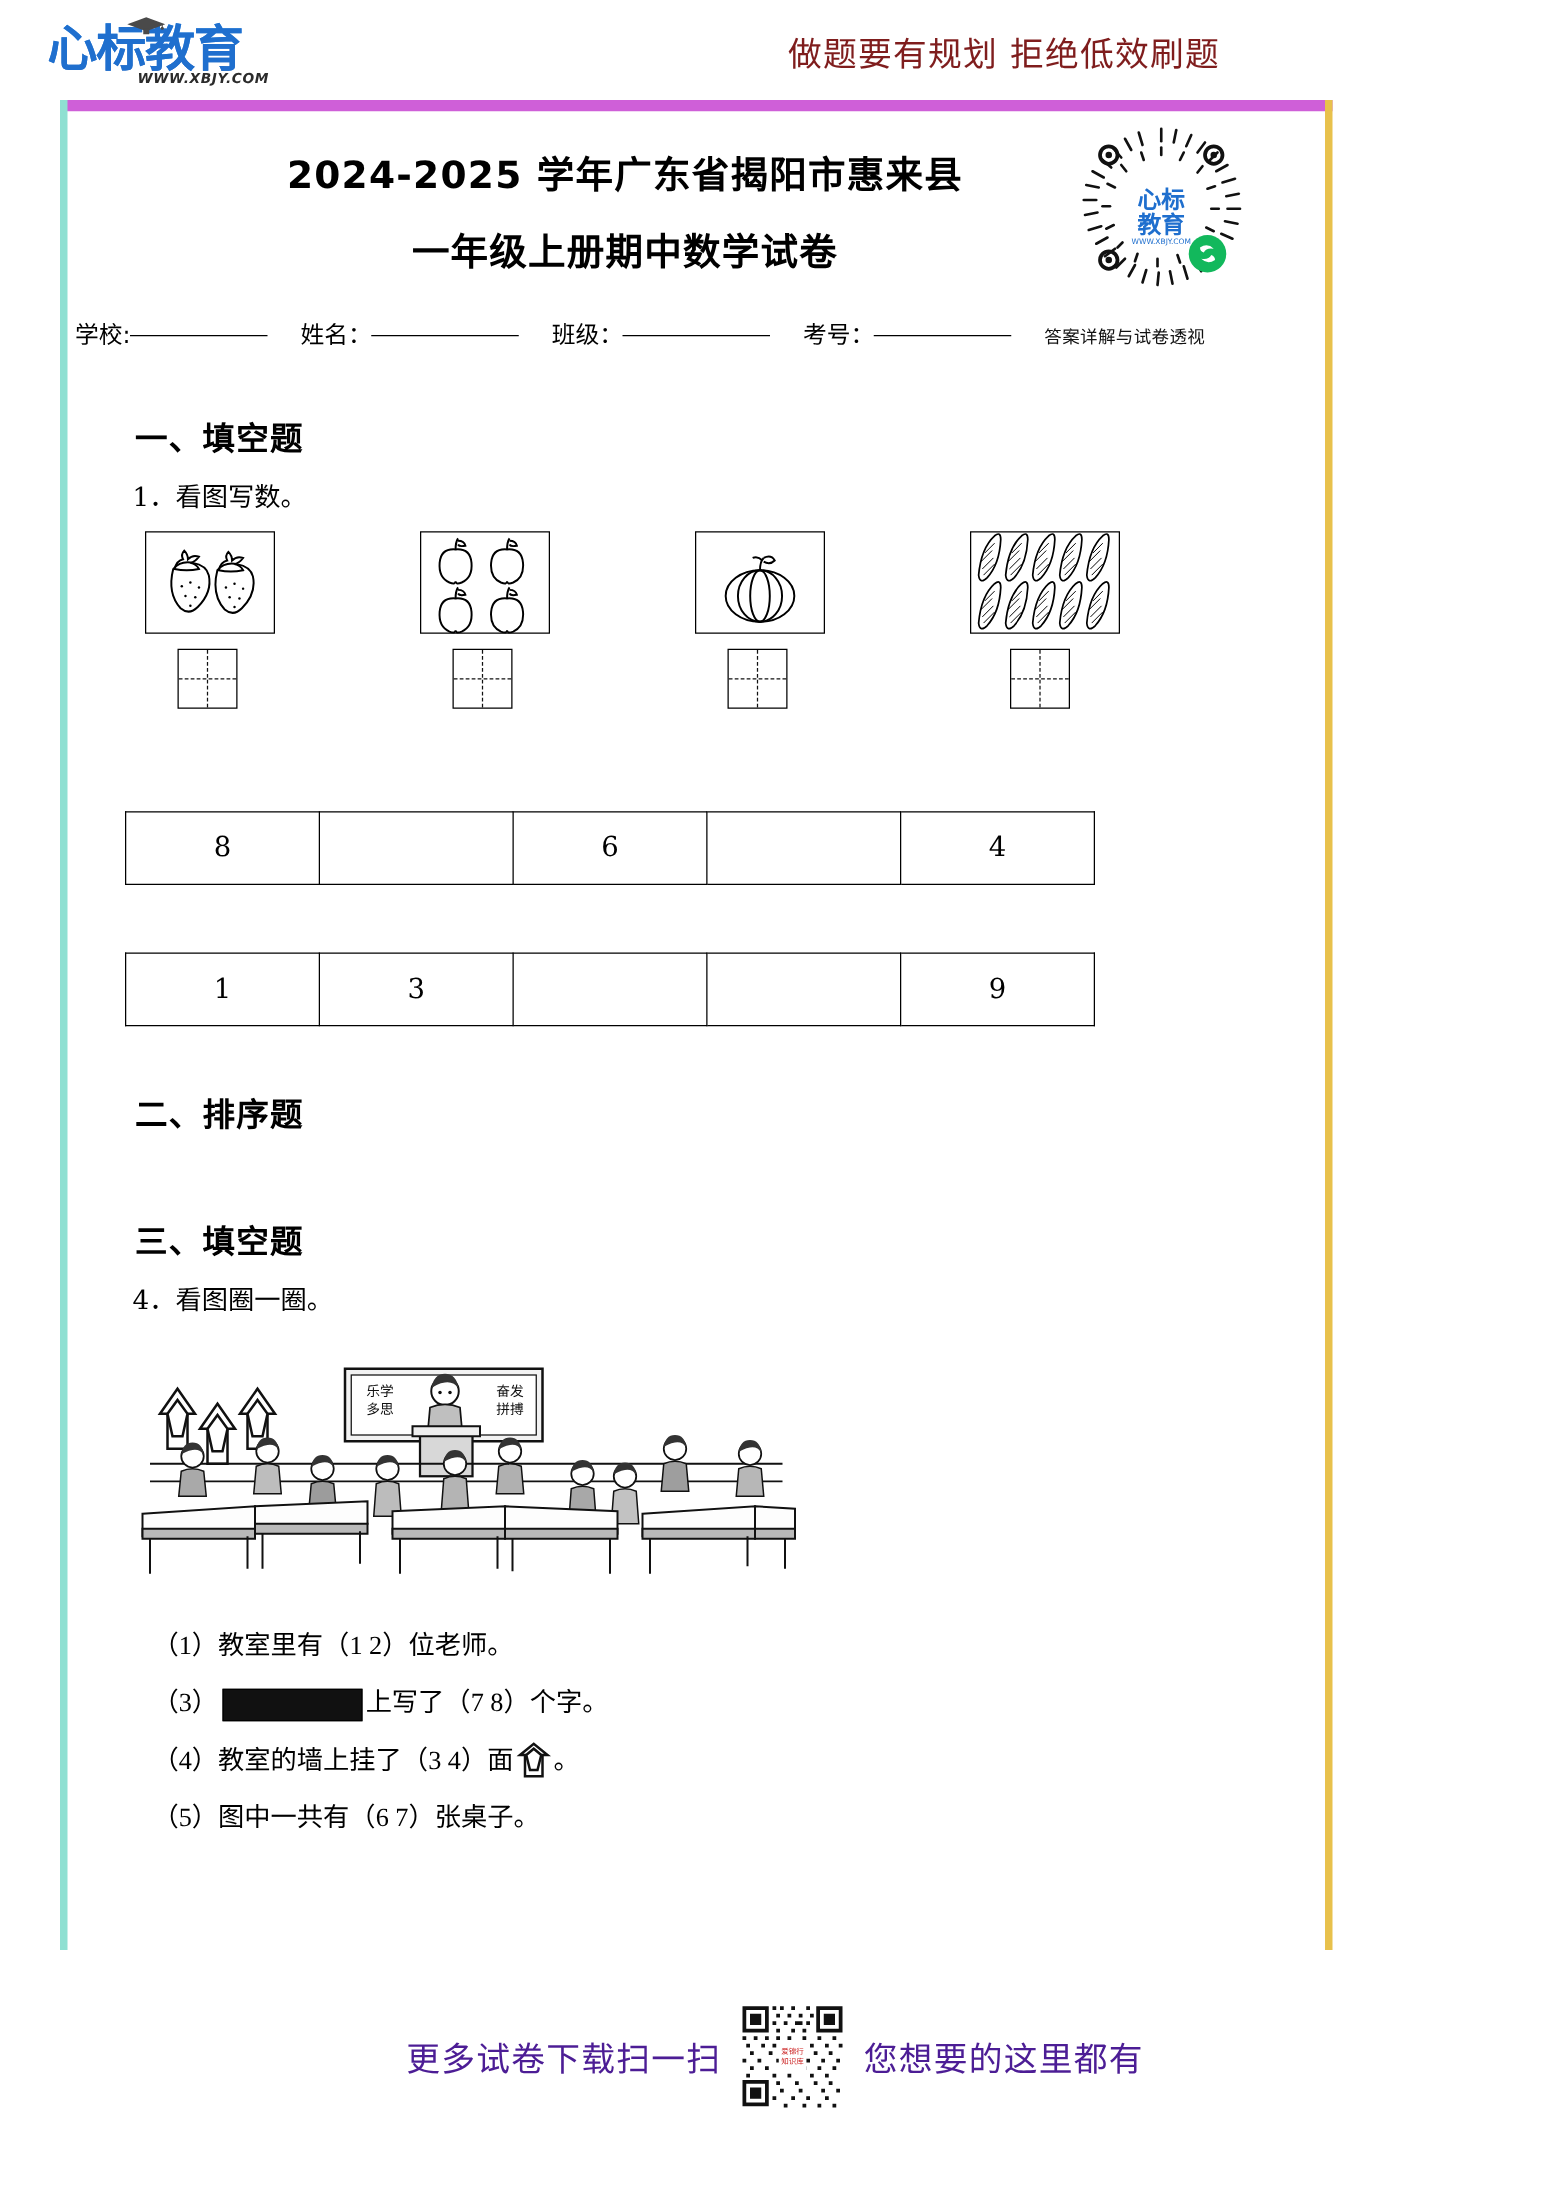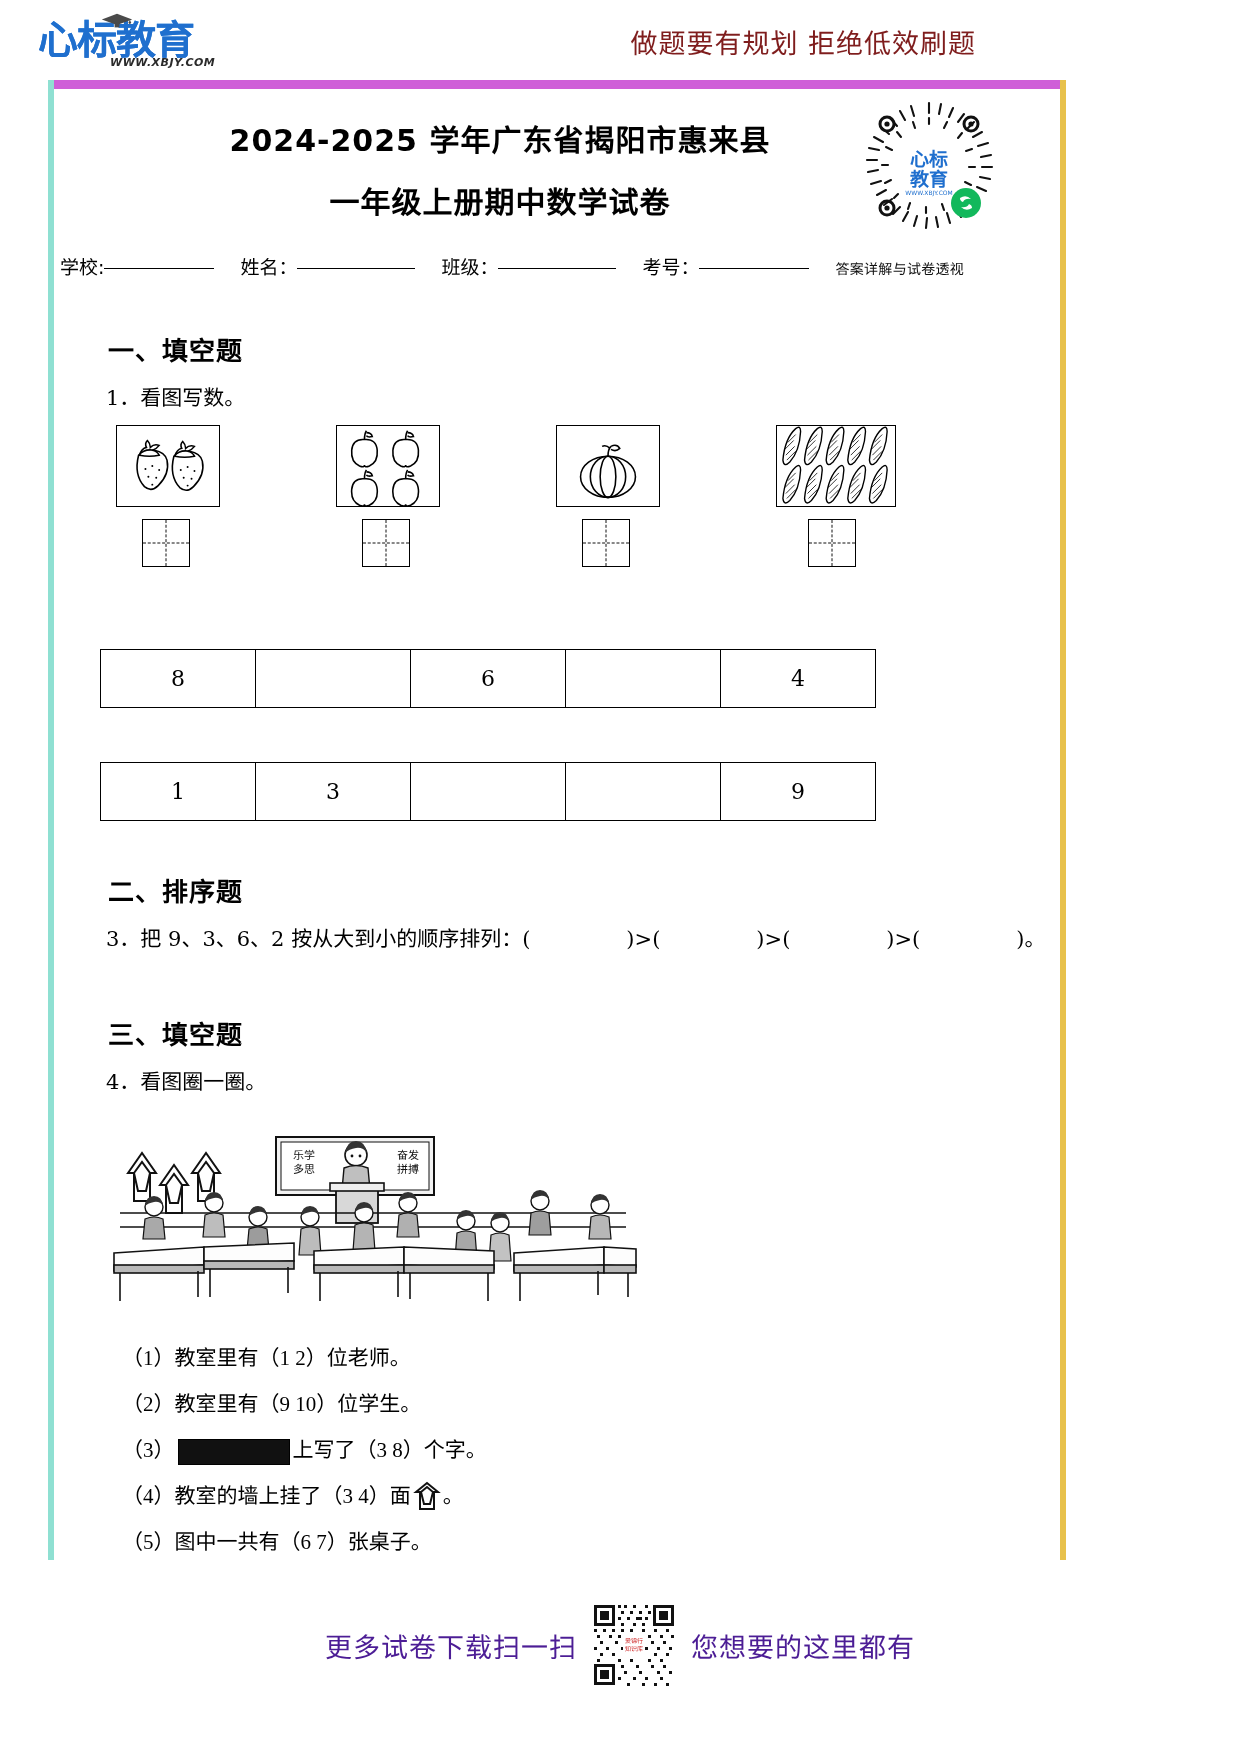--- a/index.html
+++ b/index.html
@@ -437,23 +437,20 @@
         <td></td>
         <td></td>
         <td>9</td>
       </tr>
     </tbody>
       </table>
 
     <div class="spacer-50"></div>
 
     <div class="sec-head">二、排序题</div>
-    <div class="q-line" style="white-space:nowrap;">
-      <span>3．把 9、3、6、2 按从大到小的顺序排列：(</span><span style="display:inline-block;width:96px;"></span><span>)&gt;(</span><span style="display:inline-block;width:96px;"></span><span>)&gt;(</span><span style="display:inline-block;width:96px;"></span><span>)&gt;(</span><span style="display:inline-block;width:96px;"></span><span>)。</span>
-    </div>
 
     <div class="spacer-50"></div>
 
     <div class="sec-head">三、填空题</div>
     <div class="q-line">4．看图圈一圈。</div>
 
     <div class="classroom">
       <svg viewBox="0 0 530 200" width="530" height="200">
         <rect x="0" y="0" width="530" height="200" fill="#ffffff"></rect>
 
@@ -584,31 +581,26 @@
     </div>
 
     <div class="spacer-20"></div>
 
     <div class="sub-q">
       <span>（1）教室里有（</span>
         <span>1  2</span>
         <span>）位老师。</span>
     </div>
 
-    <div class="sub-q">
-      <span>（2）教室里有（</span>
-        <span>9  10</span>
-        <span>）位学生。</span>
-    </div>
 
     <div class="sub-q">
       <span>（3）</span>
         <span class="blackboard-inline"></span>
         <span>上写了（</span>
-        <span>3  8</span>
+        <span>7  8</span>
         <span>）个字。</span>
     </div>
 
     <div class="sub-q">
       <span>（4）教室的墙上挂了（</span>
         <span>3  4</span>
         <span>）面</span>
         <span class="pic-inline">
         <svg viewBox="0 0 28 30" width="28" height="30">
           <g fill="none" stroke="#111" stroke-width="2">

